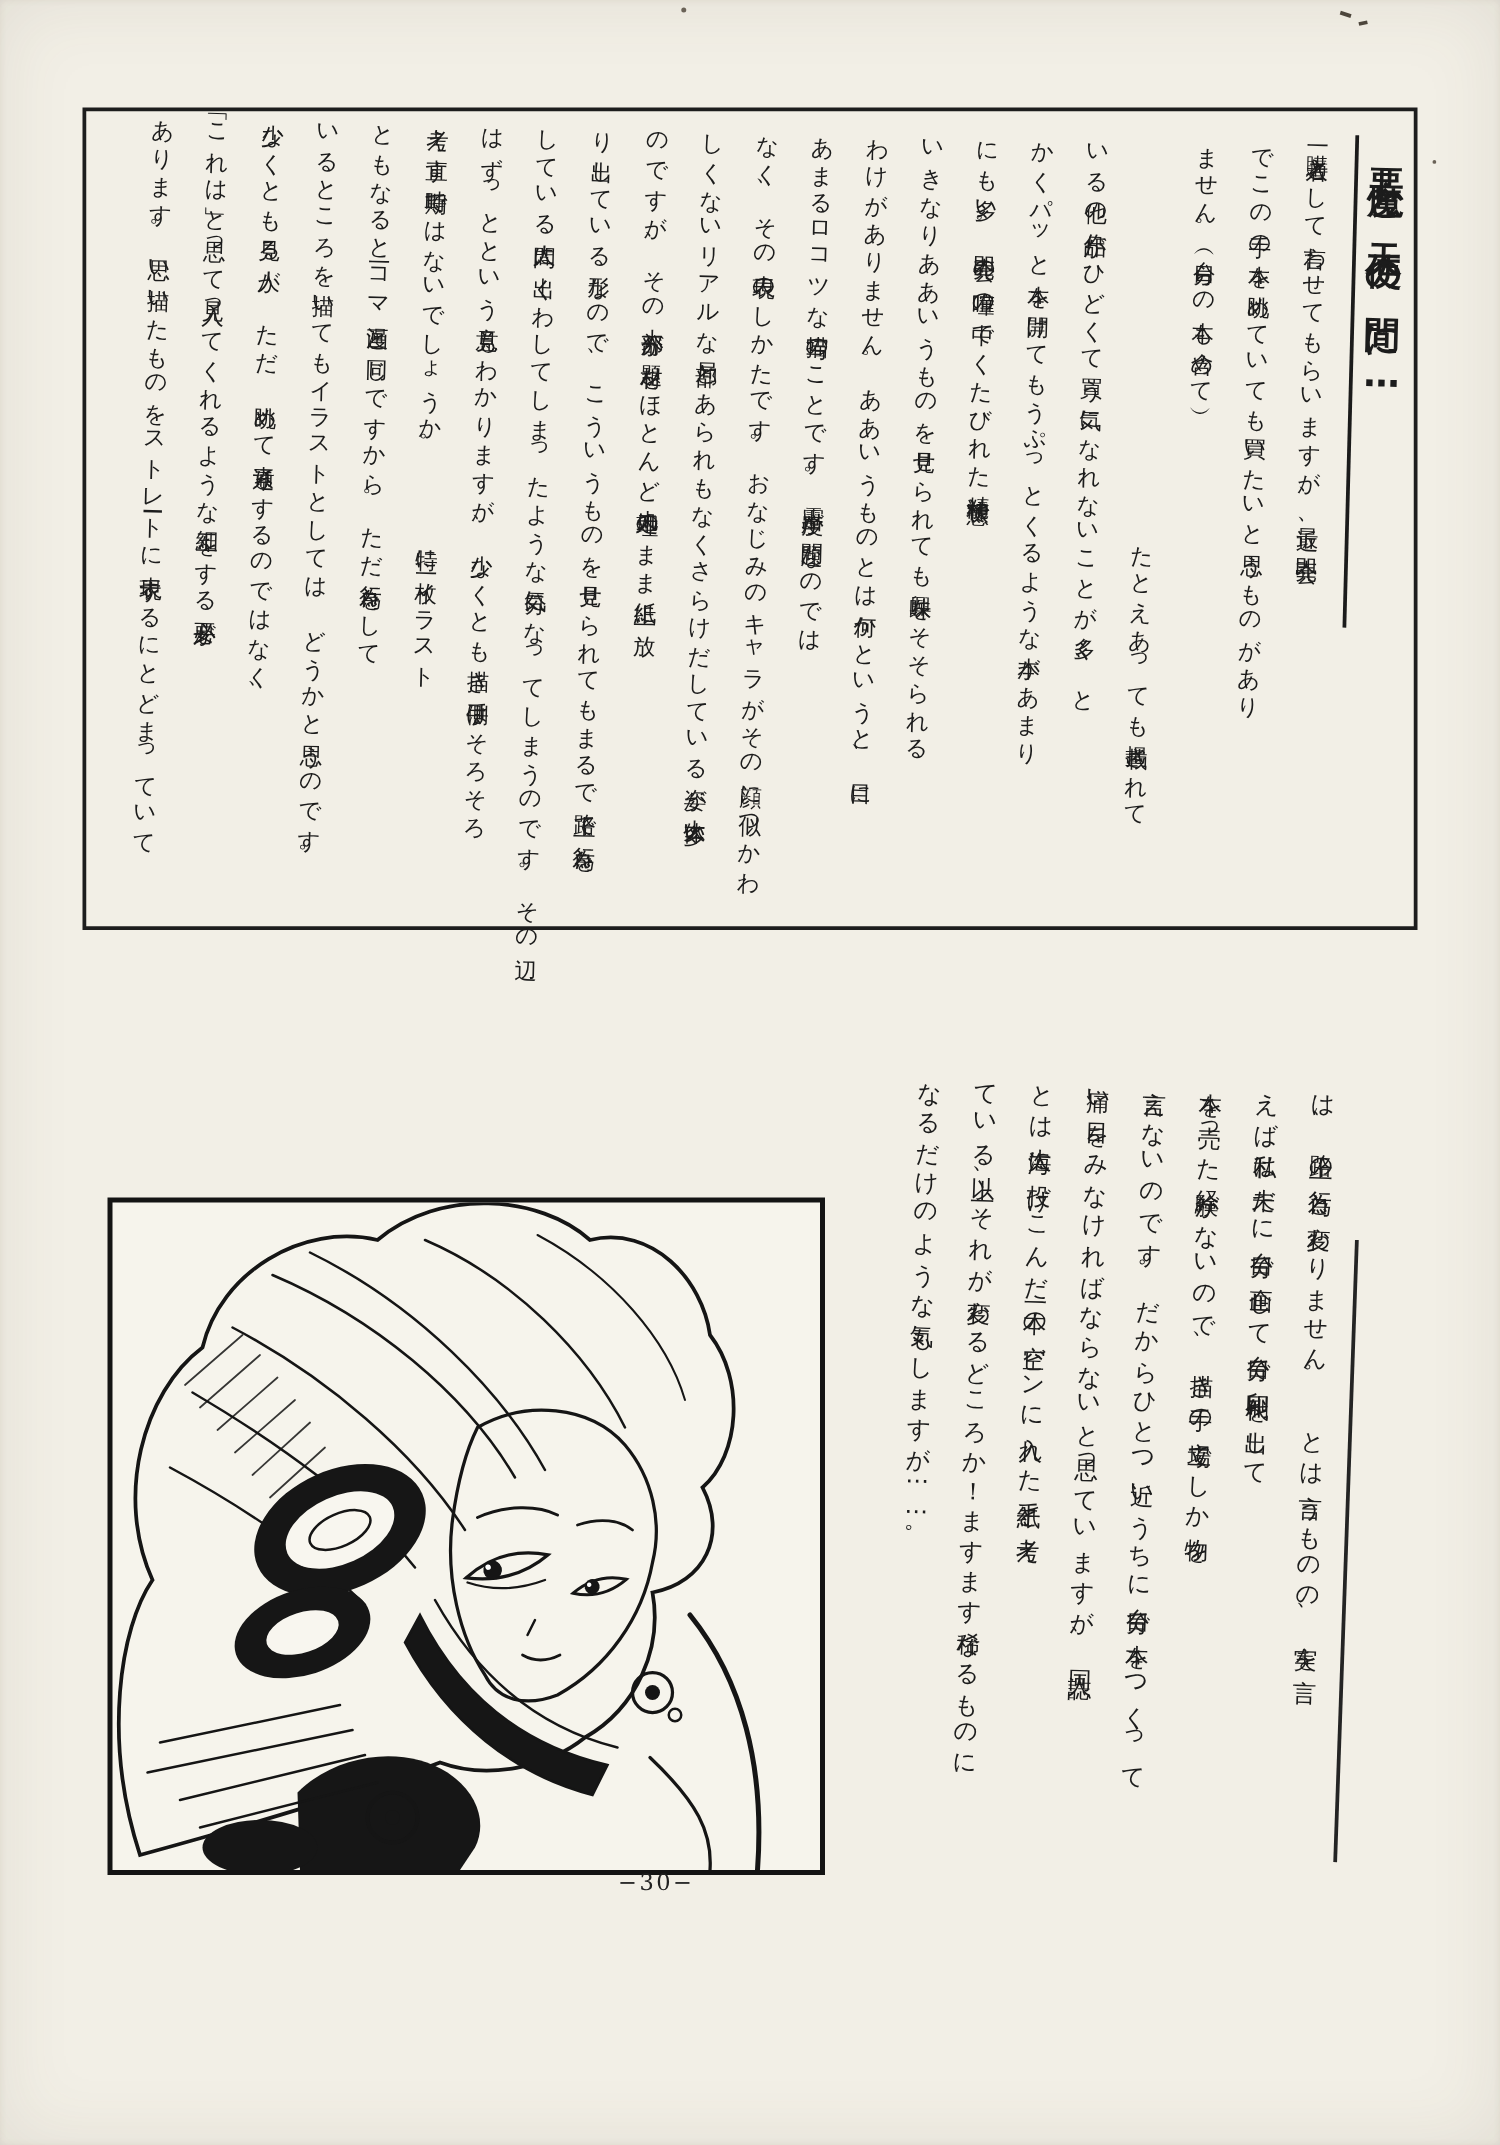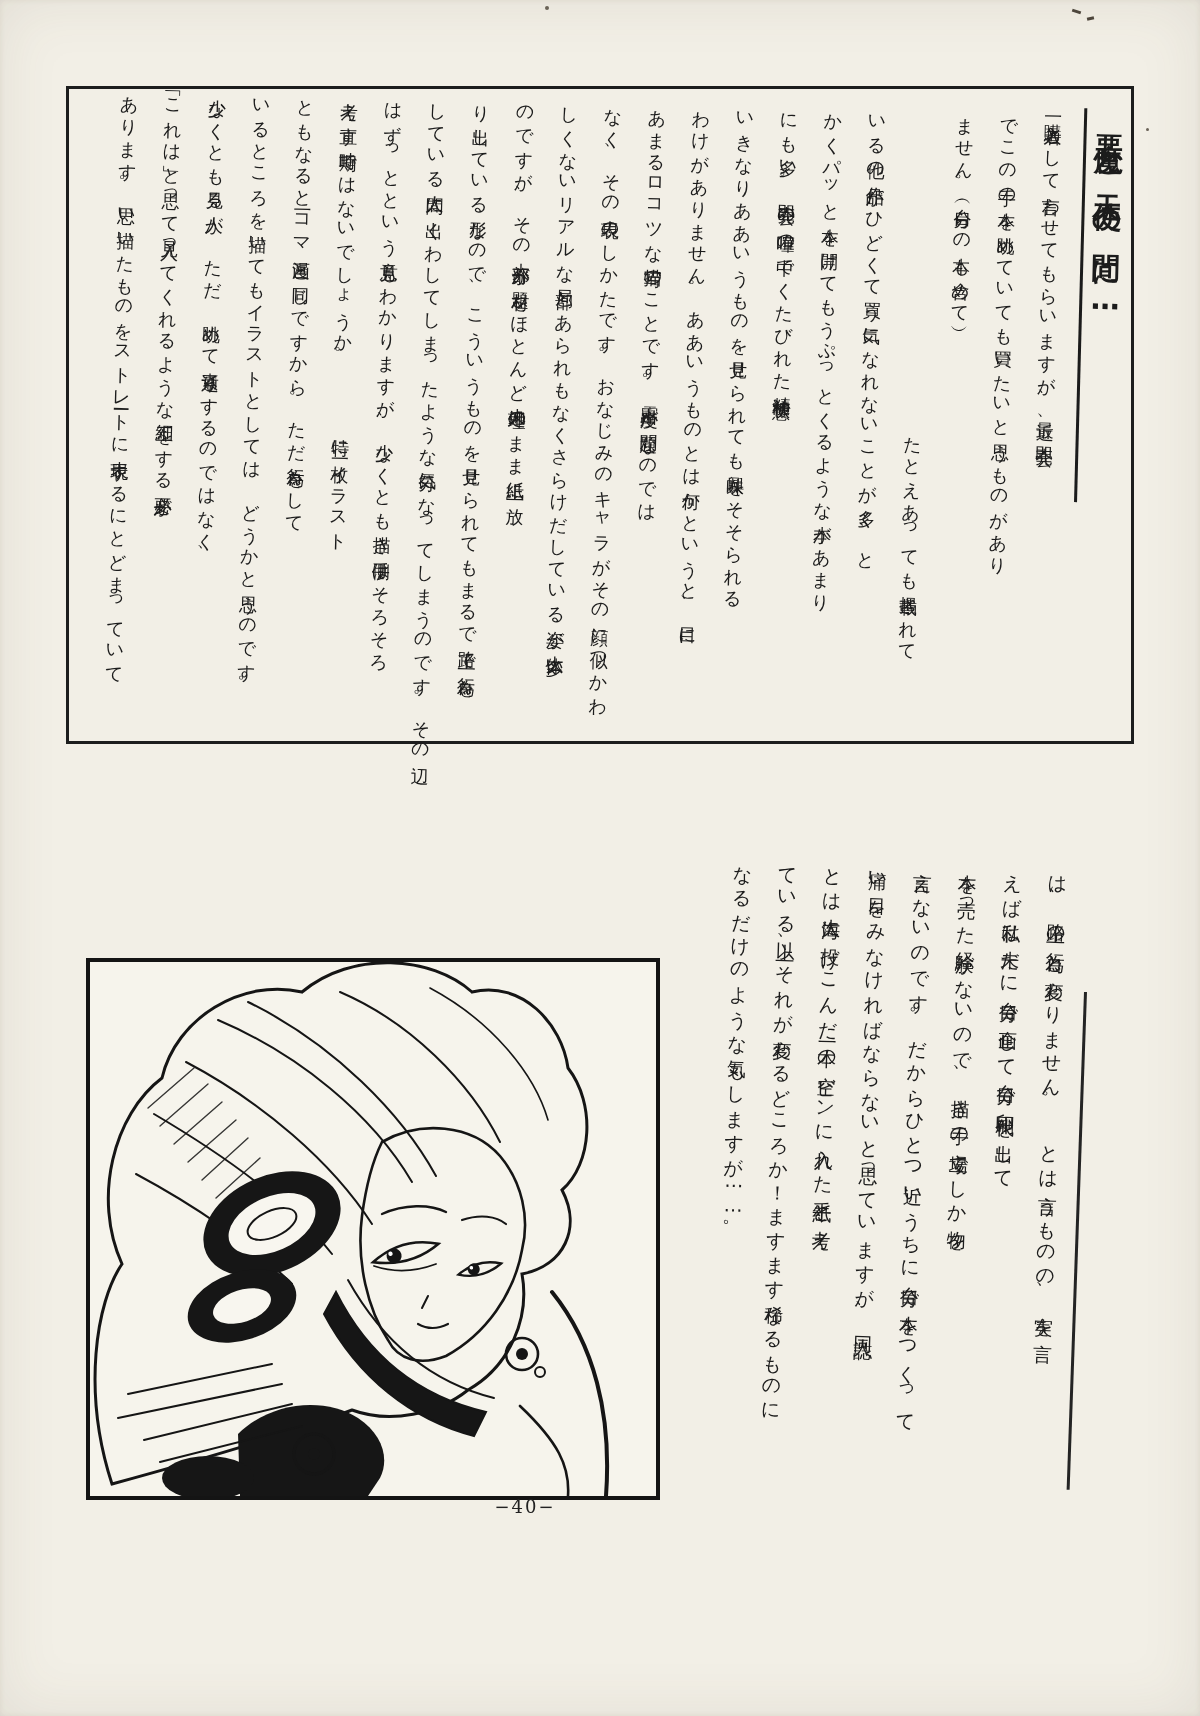--- a/index.html
+++ b/index.html
@@ -183,13 +183,13 @@
         <path d="M28,456 L192,422"></path>
       <path d="M54,478 L202,442"></path>
         <path d="M70,500 L212,464"></path>
     </g>
 
     <path class="ink" stroke-width="4" d="M462,330 C504,382 522,452 516,534"></path>
     <path class="ink" stroke-width="2.6" d="M430,444 C468,480 480,504 478,534"></path>
   </svg>
 </div>
 
-<div class="page-number">−40−</div>
+<div class="page-number">−30−</div>
 
 </body></html>

